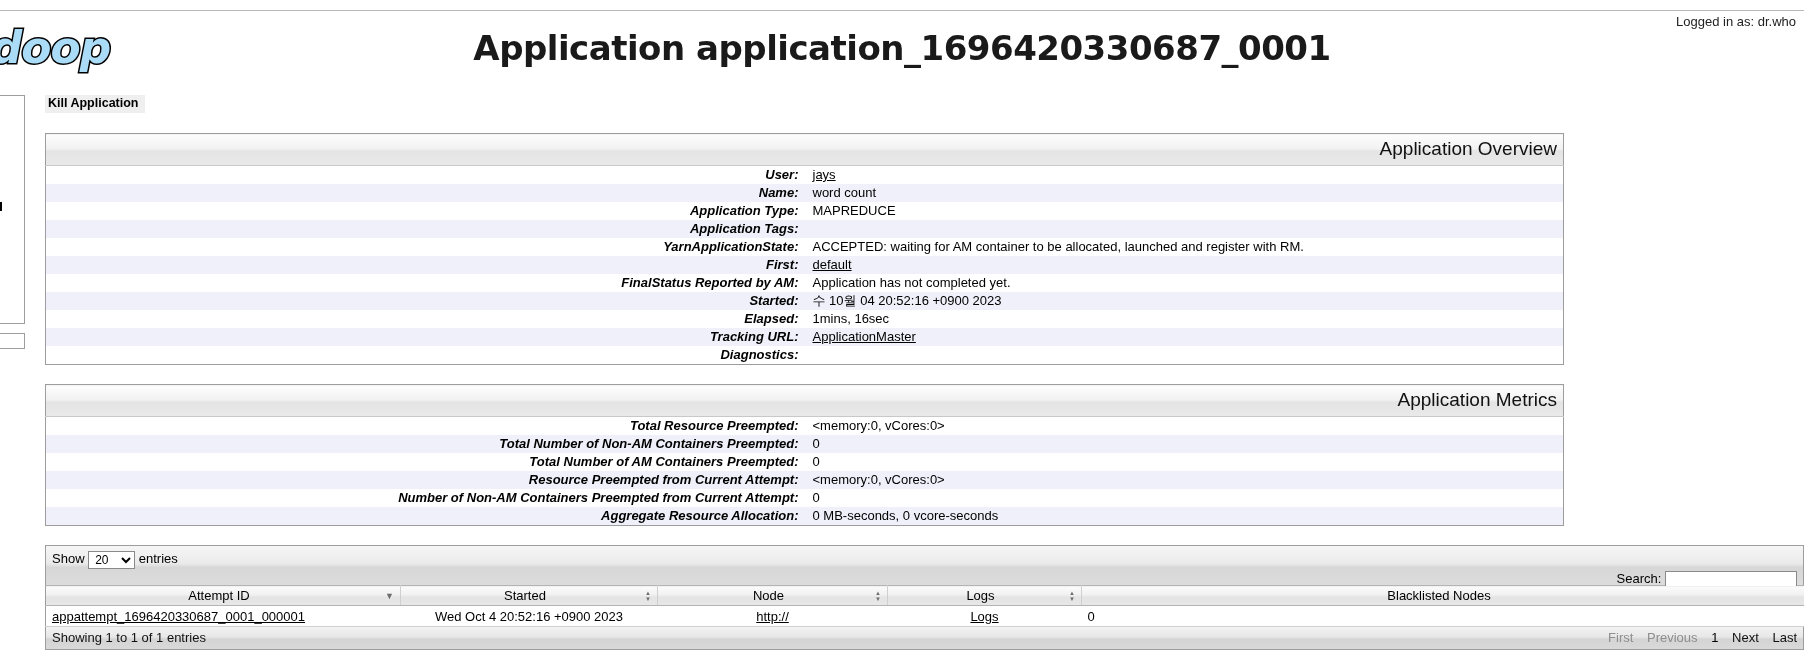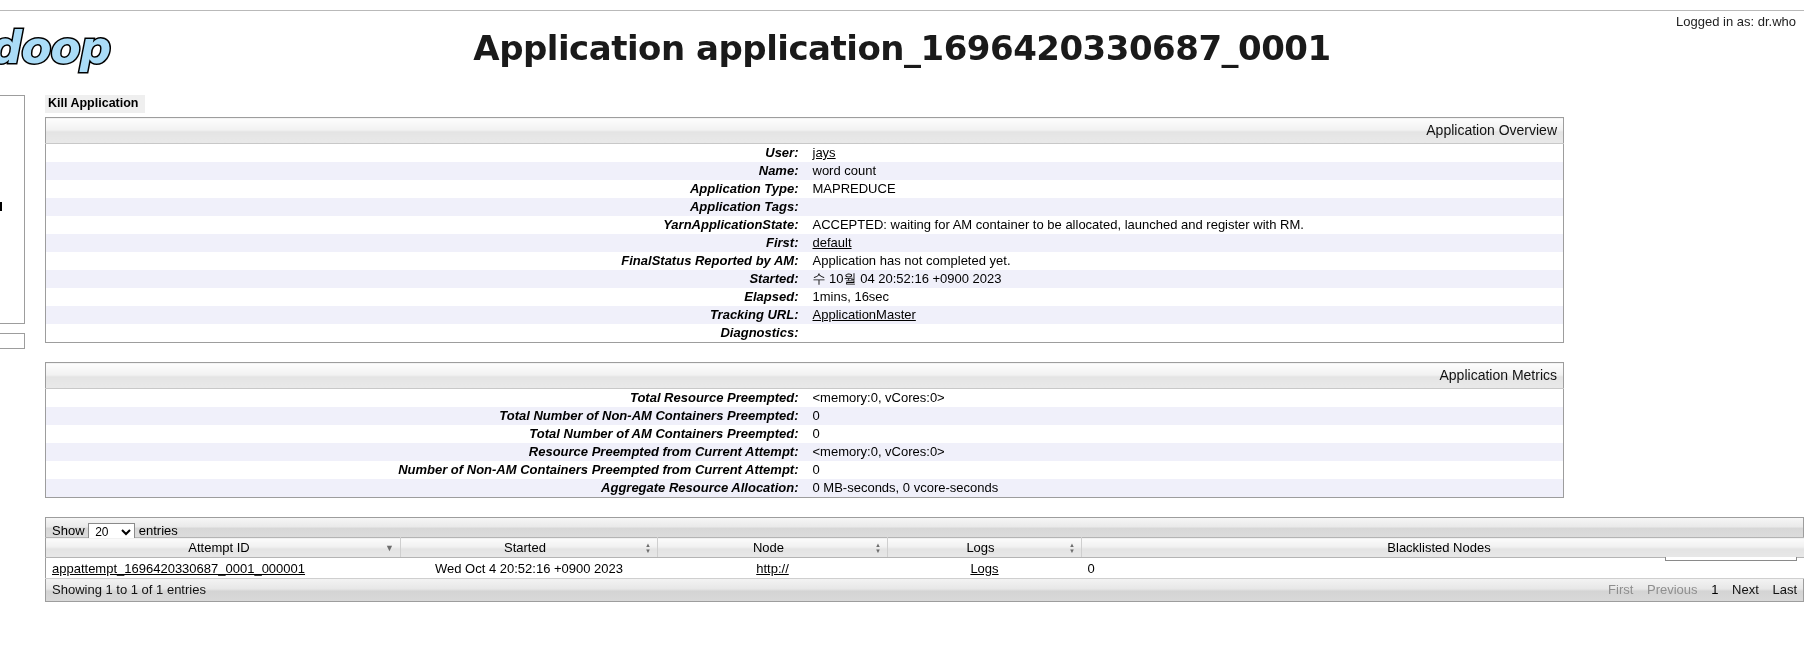--- a/index.html
+++ b/index.html
@@ -72,38 +72,38 @@
   
   #content { position: absolute; left: 45px; top: 95px; width: 1759px; }
 
   
   .kill-btn {
     display: inline-block;
     font-weight: bold; font-size: 12.5px;
     padding: 1px 6px 2px 3px;
     background: #efefef;
     color: #000;
-    margin-bottom: 4px;
+    margin-bottom: 20px;
     line-height: 15px;
   }
 
   
   .info-table {
     width: 1519px;
     border-collapse: collapse;
     border: 1px solid #9d9d9d;
     margin-bottom: 0;
     table-layout: fixed;
   }
   .info-table .cap-row th {
     background: linear-gradient(to bottom, #fdfdfd 0%, #f1f1f1 48%, #e4e4e4 52%, #e9e9e9 100%);
     border-bottom: 1px solid #c8c8c8;
     text-align: right;
     font-weight: normal;
-    font-size: 14px;
+    font-size: 19px;
     padding: 4px 6px 5px 6px;
     color: #111;
     height: 22px;
   }
   .info-table td {
     padding: 1px 4px;
     font-size: 13px;
     height: 17.5px;
     line-height: 16px;
     border: none;
@@ -120,21 +120,21 @@
   .info-table tr.odd td { background: #ffffff; }
   .info-table tr.even td { background: #f0f0fa; }
   .info-table a { color: #000; text-decoration: underline; }
 
   .table-gap { height: 19px; }
 
   
   .dt-wrap { width: 1759px; margin-top: 19px; }
   .dt-head {
     position: relative;
-    height: 20px;
+    height: 40px;
     background: linear-gradient(to bottom, #f6f6f6 0%, #eaeaea 45%, #d7d7d7 55%, #dcdcdc 100%);
     border: 1px solid #9d9d9d;
     border-bottom: none;
   }
   .dt-length {
     position: absolute; left: 6px; top: 4px;
     font-size: 13px; line-height: 18px;
   }
   .dt-length select {
     font-family: "Liberation Sans", sans-serif;

